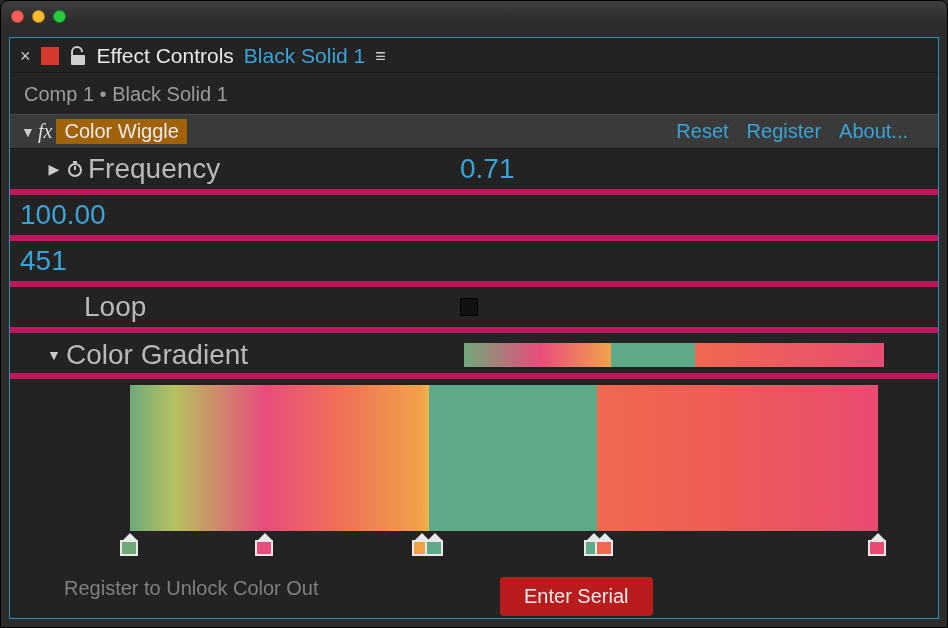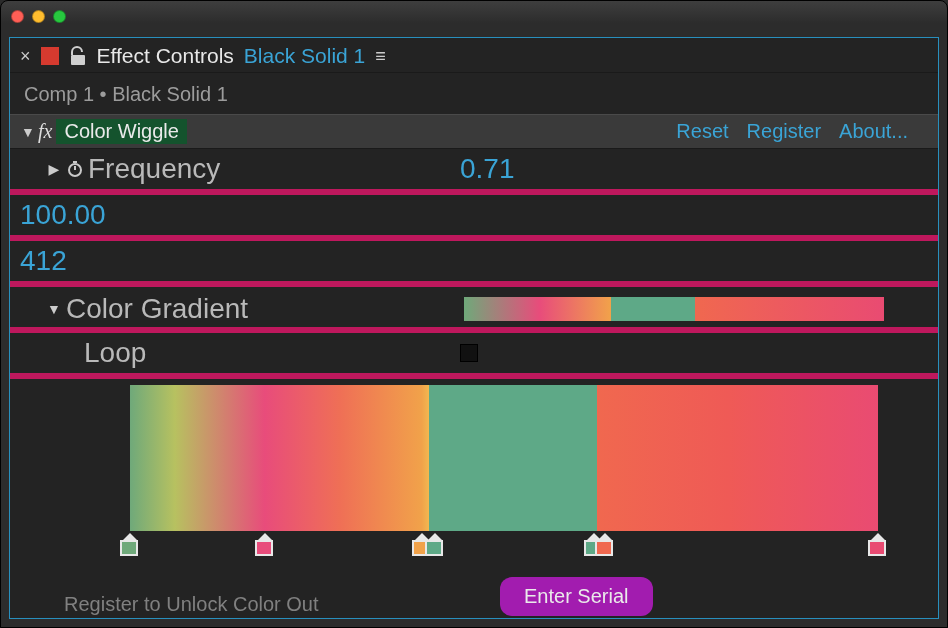--- a/index.html
+++ b/index.html
@@ -59,21 +59,21 @@
     background:#3a3a3a;
     padding:4px 10px;
     border-top:1px solid #4a4a4a;
     border-bottom:1px solid #1a1a1a;
   }
   .tri { font-size:14px; color:#ccc; width:16px; text-align:center; cursor:pointer; }
   .tri-down::before { content:"▼"; }
   .tri-right::before { content:"▶"; }
   .fx-icon { font-style:italic; font-family:Georgia,serif; color:#dcdcdc; font-size:20px; margin:0 4px 0 2px; }
   .effect-name {
-    background:#14532d; color:#eaeaea; padding:1px 8px;
+    background:#a16207; color:#eaeaea; padding:1px 8px;
     font-size:20px;
   }
   .header-links { margin-left:auto; display:flex; gap:18px; padding-right:20px;}
   .link { color:#3aa4d6; font-size:20px; cursor:pointer; }
   .rows { }
   .row {
     display:flex;
     align-items:center;
     padding:4px 10px;
     font-size:28px;
@@ -111,27 +111,27 @@
     cursor:pointer;
   }
   .stop .arrow {
     width:0;height:0;border-left:8px solid transparent;border-right:8px solid transparent;
     border-bottom:8px solid #e8e8e8; margin:0 auto;
   }
   .stop .swatch {
     width:18px;height:16px;border:2px solid #e8e8e8; margin-top:-1px;
   }
   .bottom-row {
-    display:flex; align-items:flex-end; padding:14px 10px 8px 10px;
+    display:flex; align-items:flex-start; padding:14px 10px 8px 10px;
     font-size:20px;
   }
   .locked-label { flex:0 0 480px; color:#808080; padding-left:44px; }
   .serial-btn {
-    background:#a21caf; color:#eaeaea; padding:8px 24px;
-    border-radius:12px; cursor:pointer;
+    background:#b91c1c; color:#eaeaea; padding:8px 24px;
+    border-radius:4px; cursor:pointer;
   }
 </style>
 </head>
 <body>
 
 <div class="window">
   <div class="titlebar">
     <div class="traffic tl-close"></div>
     <div class="traffic tl-min"></div>
     <div class="traffic tl-max"></div>
@@ -182,43 +182,43 @@
           <span class="label-text">Frequency</span>
         </div>
         <span class="value">0.71</span>
       </div>
 
       <div class="row">
         <span class="value">100.00</span>
       </div>
 
       <div class="row">
-        <span class="value">412</span>
+        <span class="value">451</span>
+      </div>
+
+      <div class="row">
+        <div class="label">
+          <span class="indent"></span>
+          <span style="width:16px"></span>
+          <span style="width:22px"></span>
+          <span class="label-text">Loop</span>
+        </div>
+        <span class="checkbox"></span>
       </div>
 
       <div class="row grad-row">
         <div class="label">
           <span class="indent"></span>
           <span class="tri tri-down"></span>
           <span style="width:4px"></span>
           <span class="label-text">Color Gradient</span>
         </div>
         <div class="grad-preview"></div>
       </div>
 
-      <div class="row">
-        <div class="label">
-          <span class="indent"></span>
-          <span style="width:16px"></span>
-          <span style="width:22px"></span>
-          <span class="label-text">Loop</span>
-        </div>
-        <span class="checkbox"></span>
-      </div>
-
       <div class="grad-big-wrap">
         <div class="grad-big"></div>
         <div class="stops" id="stops">
             <div class="stop" style="left: 0%;">
               <div class="arrow"></div>
               <div class="swatch" style="background:#6fa97a"></div>
             </div>
             <div class="stop" style="left: 18%;">
               <div class="arrow"></div>
               <div class="swatch" style="background:#e84c7b"></div>

